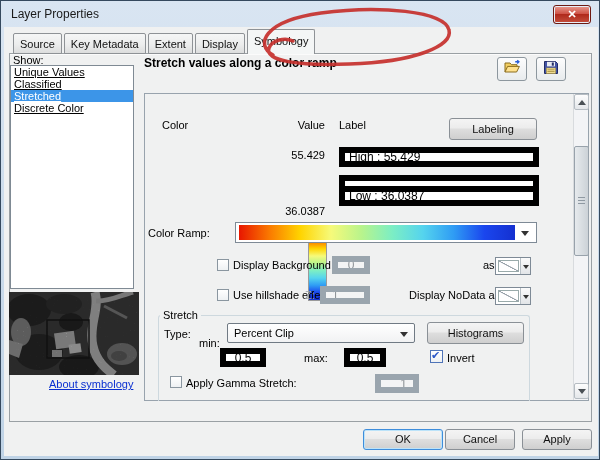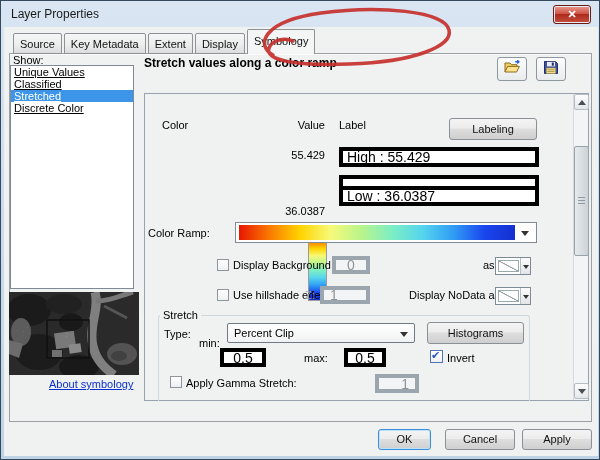--- a/index.html
+++ b/index.html
@@ -25,21 +25,21 @@
   .listitem.selected{background:var(--sel,#3c95e8);color:#fff;}
   .thumb{position:absolute;left:8px;top:291px;width:130px;height:83px;}
   .about-link{position:absolute;left:8px;top:377px;font-size:11px;color:var(--link,#0a2fd0);text-decoration:underline;cursor:pointer;margin-left:40px;}
   
   .panel-header{position:absolute;left:143px;top:55px;font-size:12px;font-weight:bold;color:#000;}
   .tool-btn{position:absolute;top:56px;width:30px;height:24px;border:1px solid #8d979e;border-radius:3px;
     background:linear-gradient(#fdfdfd,#e8ebed);display:flex;align-items:center;justify-content:center;cursor:pointer;}
   
   .scrollpanel{position:absolute;left:143px;top:92px;width:445px;height:308px;border:1px solid #98a3ad;background:#f0f1f1;}
   .flabel{position:absolute;font-size:11px;color:#000;white-space:nowrap;}
-  .tbox{position:absolute;background:#fff;border:4px solid #000000;font-size:14px;color:#000;padding:0 4px;}
+  .tbox{position:absolute;background:#fff;border:6px solid #000000;font-size:12px;color:#000;padding:0 4px;}
   input.tbox{outline:none;}
   .tbox.dim{background:#f3f4f5;border-color:#9aa5ae;color:#8f9499;text-align:center;padding:0 3px;}
   .tbox.num{text-align:center;}
   .win-btn{position:absolute;border:1px solid #8a9096;border-radius:3px;font-size:11px;color:#111;text-align:center;
     background:linear-gradient(#f4f4f4 0%,#ececec 45%,#dedede 50%,#cfcfcf 100%);cursor:pointer;}
   .vramp{position:absolute;left:163px;top:139px;width:19px;height:68px;border:1px solid #9a9a9a;}
   .ramp-combo{position:absolute;left:233px;top:220px;width:302px;height:21px;background:#fff;border:1px solid #7e8a96;cursor:pointer;}
   .ramp-combo .grad{position:absolute;left:3px;top:2px;right:21px;bottom:2px;}
   .combo-arrow{position:absolute;right:6px;top:8px;width:0;height:0;border-left:4px solid transparent;border-right:4px solid transparent;border-top:5px solid #333;}
   .checkbox{position:absolute;width:12px;height:12px;border:1px solid #8a96a0;background:linear-gradient(#fff,#eef1f3);cursor:pointer;}
@@ -215,20 +215,20 @@
         <div class="grip"></div>
         <div class="grip" style="top:53px;"></div>
         <div class="grip" style="top:56px;"></div>
       </div>
       <div class="sb-btn" style="top:289px;">
           <div class="tri-down"></div>
         </div>
     </div>
   </div>
 
-  <div class="win-btn footer-btn focused" style="left:377px;width:53px;">OK</div>
+  <div class="win-btn footer-btn focused" style="left:362px;width:80px;">OK</div>
   <div class="win-btn footer-btn" style="left:444px;width:70px;">Cancel</div>
   <div class="win-btn footer-btn" style="left:521px;width:70px;">Apply</div>
 
   <svg class="annotation" width="240" height="78" viewBox="0 0 240 78">
     <path d="M 44 54 C 26 44, 34 20, 92 12 C 150 4, 216 10, 220 29 C 224 45, 186 61, 120 63 C 70 65, 35 60, 40 47 C 43 39, 56 36, 64 40" fill="none" stroke="#c5302c" stroke-width="3.5" stroke-linecap="round" opacity="0.92"></path>
   </svg>
 </div>
 
 </body></html>

